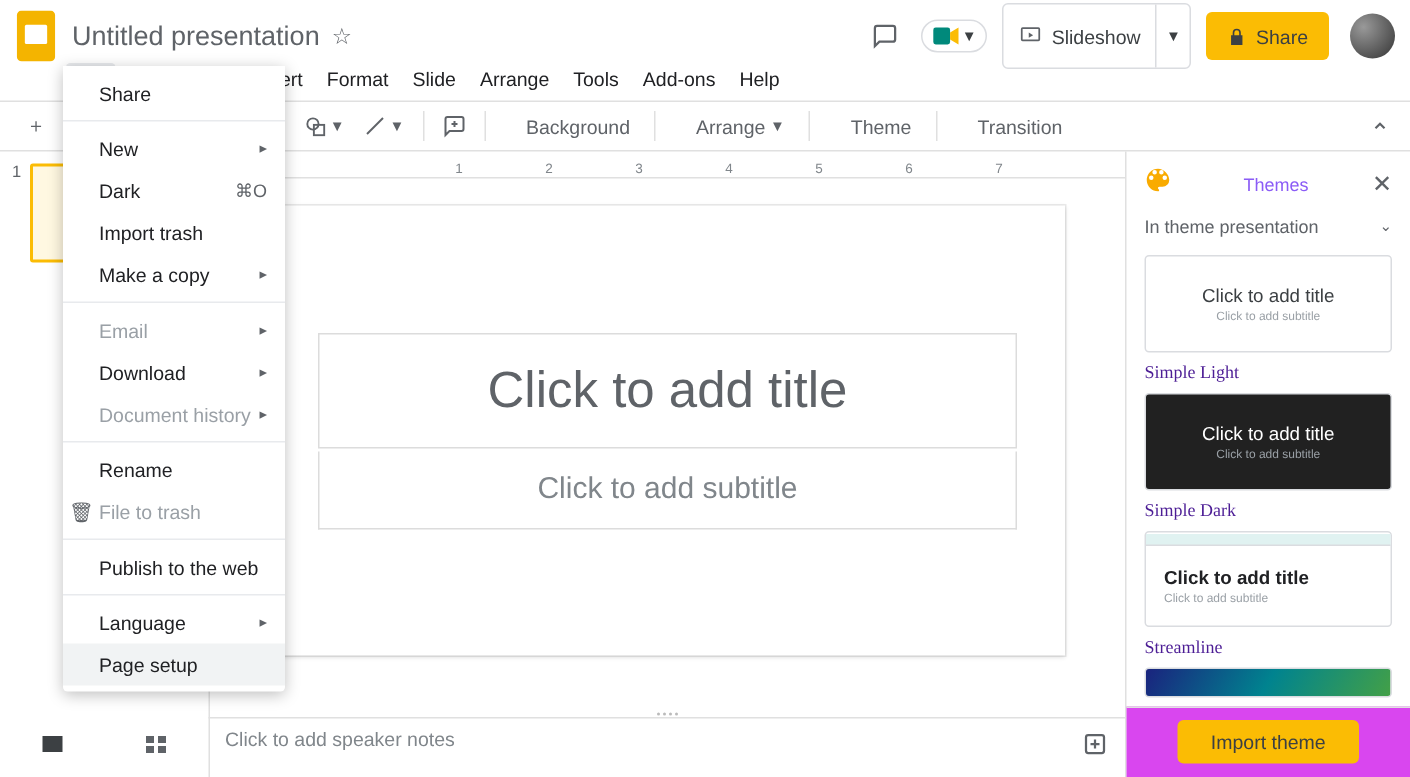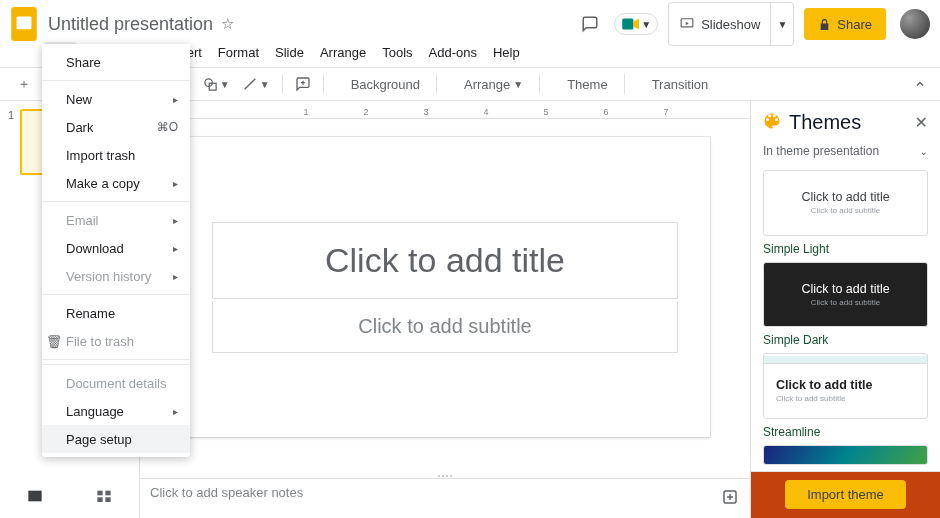--- a/index.html
+++ b/index.html
@@ -47,35 +47,35 @@
   .ruler { height: 18px; border-bottom: 1px solid #e0e0e0; font-size: 9px; color: #80868b; display: flex; align-items: flex-end; padding: 0 16px 1px;}
   .ruler .tick { width: 60px; text-align: center; }
   .canvas-scroll { flex: 1; display: flex; justify-content: center; padding: 18px 16px; overflow: hidden; }
   .slide { width: 530px; height: 300px; box-shadow: 0 0 0 1px rgba(0,0,0,.08), 0 1px 3px rgba(0,0,0,.15); background: #fff; display: flex; flex-direction: column; align-items: center; justify-content: center; }
   .slide .title-box { border: 1px solid #dcdcdc; width: 88%; text-align: center; padding: 18px 0; font-size: 34px; color: #5f6368; margin-bottom: 2px; }
   .slide .subtitle-box { border: 1px solid #dcdcdc; border-top: none; width: 88%; text-align: center; padding: 14px 0; font-size: 20px; color: #80868b; }
 
   .themes-panel { width: 190px; border-left: 1px solid #e0e0e0; display: flex; flex-direction: column; height: calc(518px - 42px - 24px - 34px); }
   .themes-header { display: flex; align-items: center; padding: 10px 12px 6px; gap: 8px; }
   .themes-header .paint-icon { color: #f29900; }
-  .themes-header .label { font-size: 20px; color: #0f172a; }
+  .themes-header .label { font-size: 12px; color: #8b5cf6; margin-left: 40px; }
   .themes-header .close { margin-left: auto; color: #5f6368; font-size: 16px; }
   .themes-sub { font-size: 12px; color: #5f6368; padding: 4px 12px 6px; display:flex; align-items:center; justify-content:space-between; }
   .theme-list { flex:1; overflow-y: auto; padding: 6px 12px; display: flex; flex-direction: column; gap: 6px; }
   .theme-card { border: 1px solid #dadce0; border-radius: 3px; height: 88px; display: flex; flex-direction: column; align-items: center; justify-content: center; background:#fff;}
   .theme-card.dark { background: #212121; color: #fff; }
   .theme-card.streamline { align-items:flex-start; padding:0; background:#fff; }
   .theme-card.streamline .bar { height:8px; width:100%; background:#e0f2f1; border-bottom:1px solid #dadce0; }
   .theme-card.streamline .body { padding: 14px 12px; }
   .theme-card .tc-title { font-size: 12.5px; }
   .theme-card .tc-sub { font-size: 8px; color: #9aa0a6; margin-top: 2px;}
   .theme-card.dark .tc-sub { color: #9aa0a6; }
-  .theme-name { font-size: 12px; color: #14532d; }
+  .theme-name { font-size: 12px; color: #4c1d95; font-family: Liberation Serif, serif; }
   .theme-card.gradient { height:26px; background: linear-gradient(120deg,#1a237e,#00838f,#43a047); }
-  .import-row { padding: 8px 12px 10px; border-top: 1px solid #e0e0e0; display:flex; justify-content:center; background:#c2410c; }
+  .import-row { padding: 8px 12px 10px; border-top: 1px solid #e0e0e0; display:flex; justify-content:center; background:#d946ef; }
   .import-btn { background: #fbbc04; color: #3c4043; font-size: 13px; font-weight: 500; padding: 7px 22px; border-radius: 4px; }
   
   
   .bottom-row { position:absolute; bottom:0; left:0; right:0; height:40px; display:flex; align-items:stretch;}
   .film-controls { width:140px; display:flex; align-items:center; justify-content:space-around; border-right:1px solid #e0e0e0; color:#5f6368;}
   .notes { flex:1; border-top:1px solid #e0e0e0; padding: 6px 10px; font-size: 13px; color: #80868b;}
   .notes-right { width:40px; border-top:1px solid #e0e0e0; display:flex;align-items:center;justify-content:center; color:#5f6368;}
   .themes-bottom-spacer { width: 190px; }
 
   
@@ -351,36 +351,36 @@
     <hr>
     <div class="mi disabled">
       <span>Email</span>
       <span class="sub-arrow">▸</span>
     </div>
     <div class="mi">
       <span>Download</span>
       <span class="sub-arrow">▸</span>
     </div>
     <div class="mi disabled">
-      <span>Version history</span>
+      <span>Document history</span>
       <span class="sub-arrow">▸</span>
     </div>
     <hr>
     <div class="mi">
       <span>Rename</span>
     </div>
     <div class="mi disabled">
       <span class="pre-icon">🗑</span>
       <span>File to trash</span>
     </div>
     <hr>
-    <hr>
-    <div class="mi disabled">
-      <span>Document details</span>
-    </div>
+    <div class="mi">
+      <span>Publish to the web</span>
+    </div>
+    <hr>
     <div class="mi">
       <span>Language</span>
       <span class="sub-arrow">▸</span>
     </div>
     <div class="mi hover">
       <span>Page setup</span>
     </div>
   </div>
 
 </body></html>

